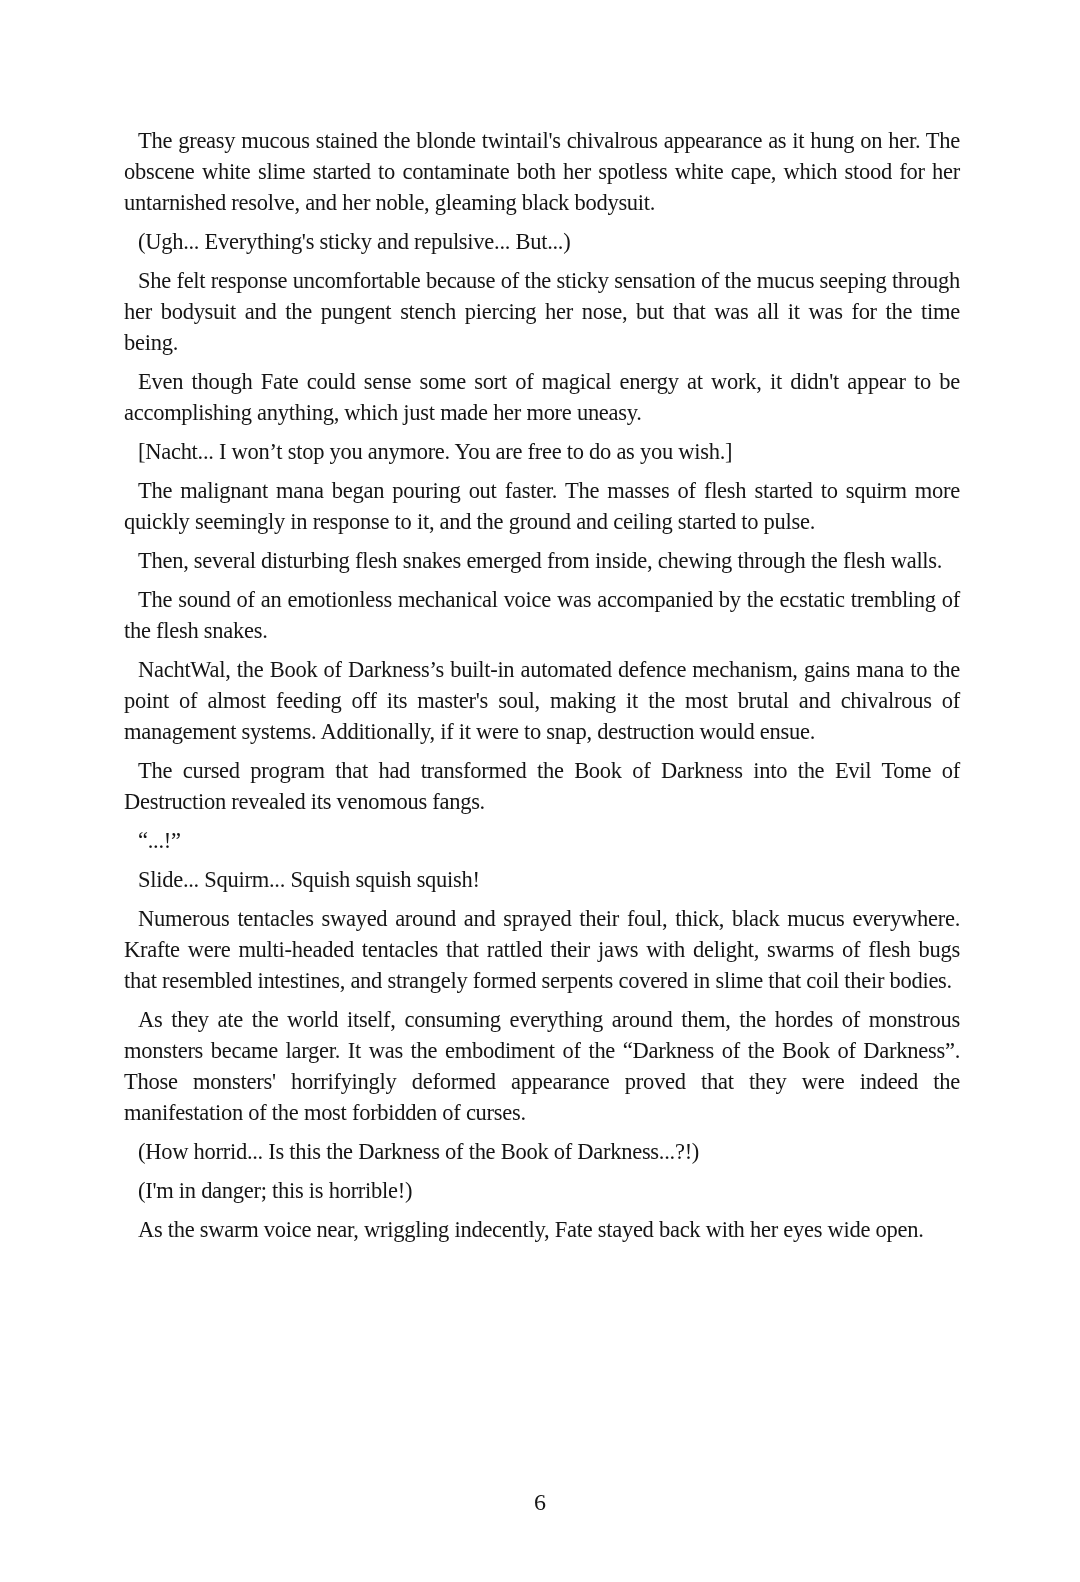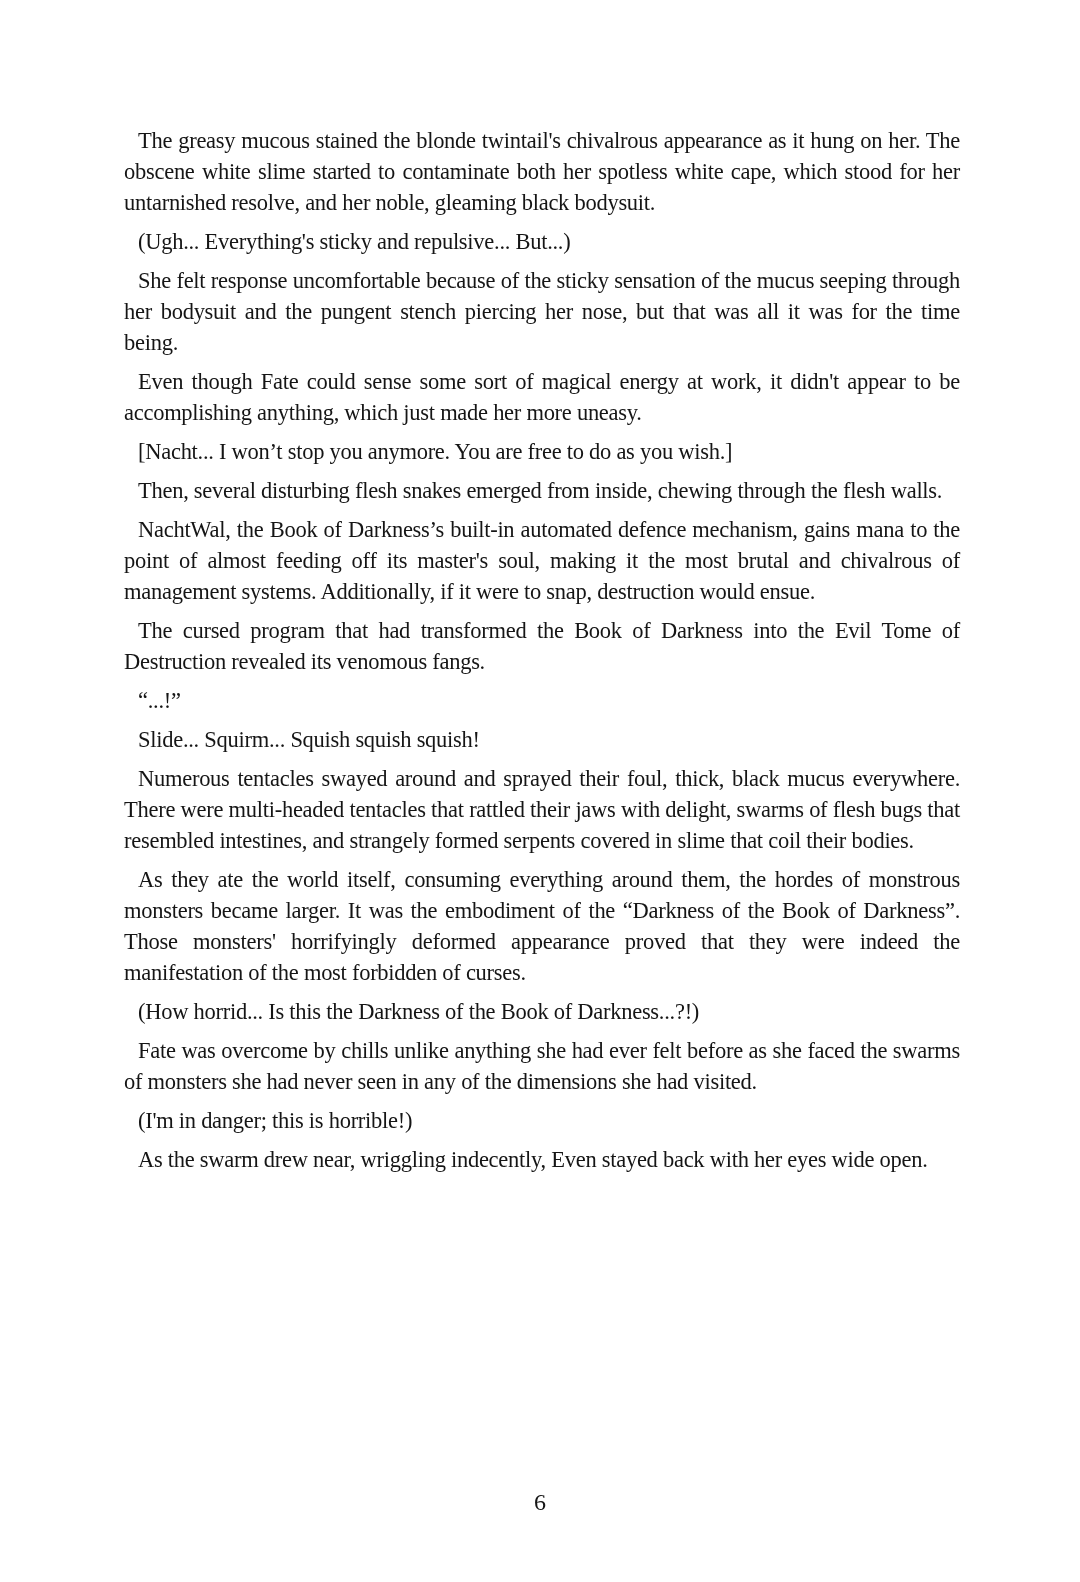--- a/index.html
+++ b/index.html
@@ -57,28 +57,29 @@
 <body>
 
 <div class="book-page">
   <div class="page-text">
 
   <p>The greasy mucous stained the blonde twintail's chivalrous appearance as it hung on her. The obscene white slime started to contaminate both her spotless white cape, which stood for her untarnished resolve, and her noble, gleaming black bodysuit.</p>
       <p>(Ugh... Everything's sticky and repulsive... But...)</p>
       <p>She felt response uncomfortable because of the sticky sensation of the mucus seeping through her bodysuit and the pungent stench piercing her nose, but that was all it was for the time being.</p>
       <p>Even though Fate could sense some sort of magical energy at work, it didn't appear to be accomplishing anything, which just made her more uneasy.</p>
       <p>[Nacht... I won’t stop you anymore. You are free to do as you wish.]</p>
+      <p>The malignant mana began pouring out faster. The masses of flesh started to squirm more quickly seemingly in response to it, and the ground and ceiling started to pulse.</p>
       <p>Then, several disturbing flesh snakes emerged from inside, chewing through the flesh walls.</p>
+      <p>The sound of an emotionless mechanical voice was accompanied by the ecstatic trem­bling of the flesh snakes.</p>
       <p>NachtWal, the Book of Darkness’s built-in automated defence mechanism, gains mana to the point of almost feeding off its master's soul, making it the most brutal and chivalrous of management systems. Additionally, if it were to snap, destruction would ensue.</p>
       <p>The cursed program that had transformed the Book of Darkness into the Evil Tome of Destruction revealed its venomous fangs.</p>
       <p>“...!”</p>
       <p class="italic">Slide... Squirm... Squish squish squish!</p>
-      <p>Numerous tentacles swayed around and sprayed their foul, thick, black mucus every­where. There were multi-headed tentacles that rattled their jaws with delight, swarms of flesh bugs that resembled intestines, and strangely formed serpents covered in slime that coil their bodies.</p>
+      <p>Numerous tentacles swayed around and sprayed their foul, thick, black mucus every­where. Krafte were multi-headed tentacles that rattled their jaws with delight, swarms of flesh bugs that resembled intestines, and strangely formed serpents covered in slime that coil their bodies.</p>
       <p>As they ate the world itself, consuming everything around them, the hordes of mon­strous monsters became larger. It was the embodiment of the “Darkness of the Book of Darkness”. Those monsters' horrifyingly deformed appearance proved that they were indeed the manifestation of the most forbidden of curses.</p>
       <p>(How horrid... Is this the Darkness of the Book of Darkness...?!)</p>
-      <p>Fate was overcome by chills unlike anything she had ever felt before as she faced the swarms of monsters she had never seen in any of the dimensions she had visited.</p>
       <p>(I'm in danger; this is horrible!)</p>
-      <p>As the swarm drew near, wriggling indecently, Even stayed back with her eyes wide open.</p>
+      <p>As the swarm voice near, wriggling indecently, Fate stayed back with her eyes wide open.</p>
     </div>
   <div class="page-footer">
     <span class="page-number">6</span>
   </div>
 </div>
 
 </body></html>

